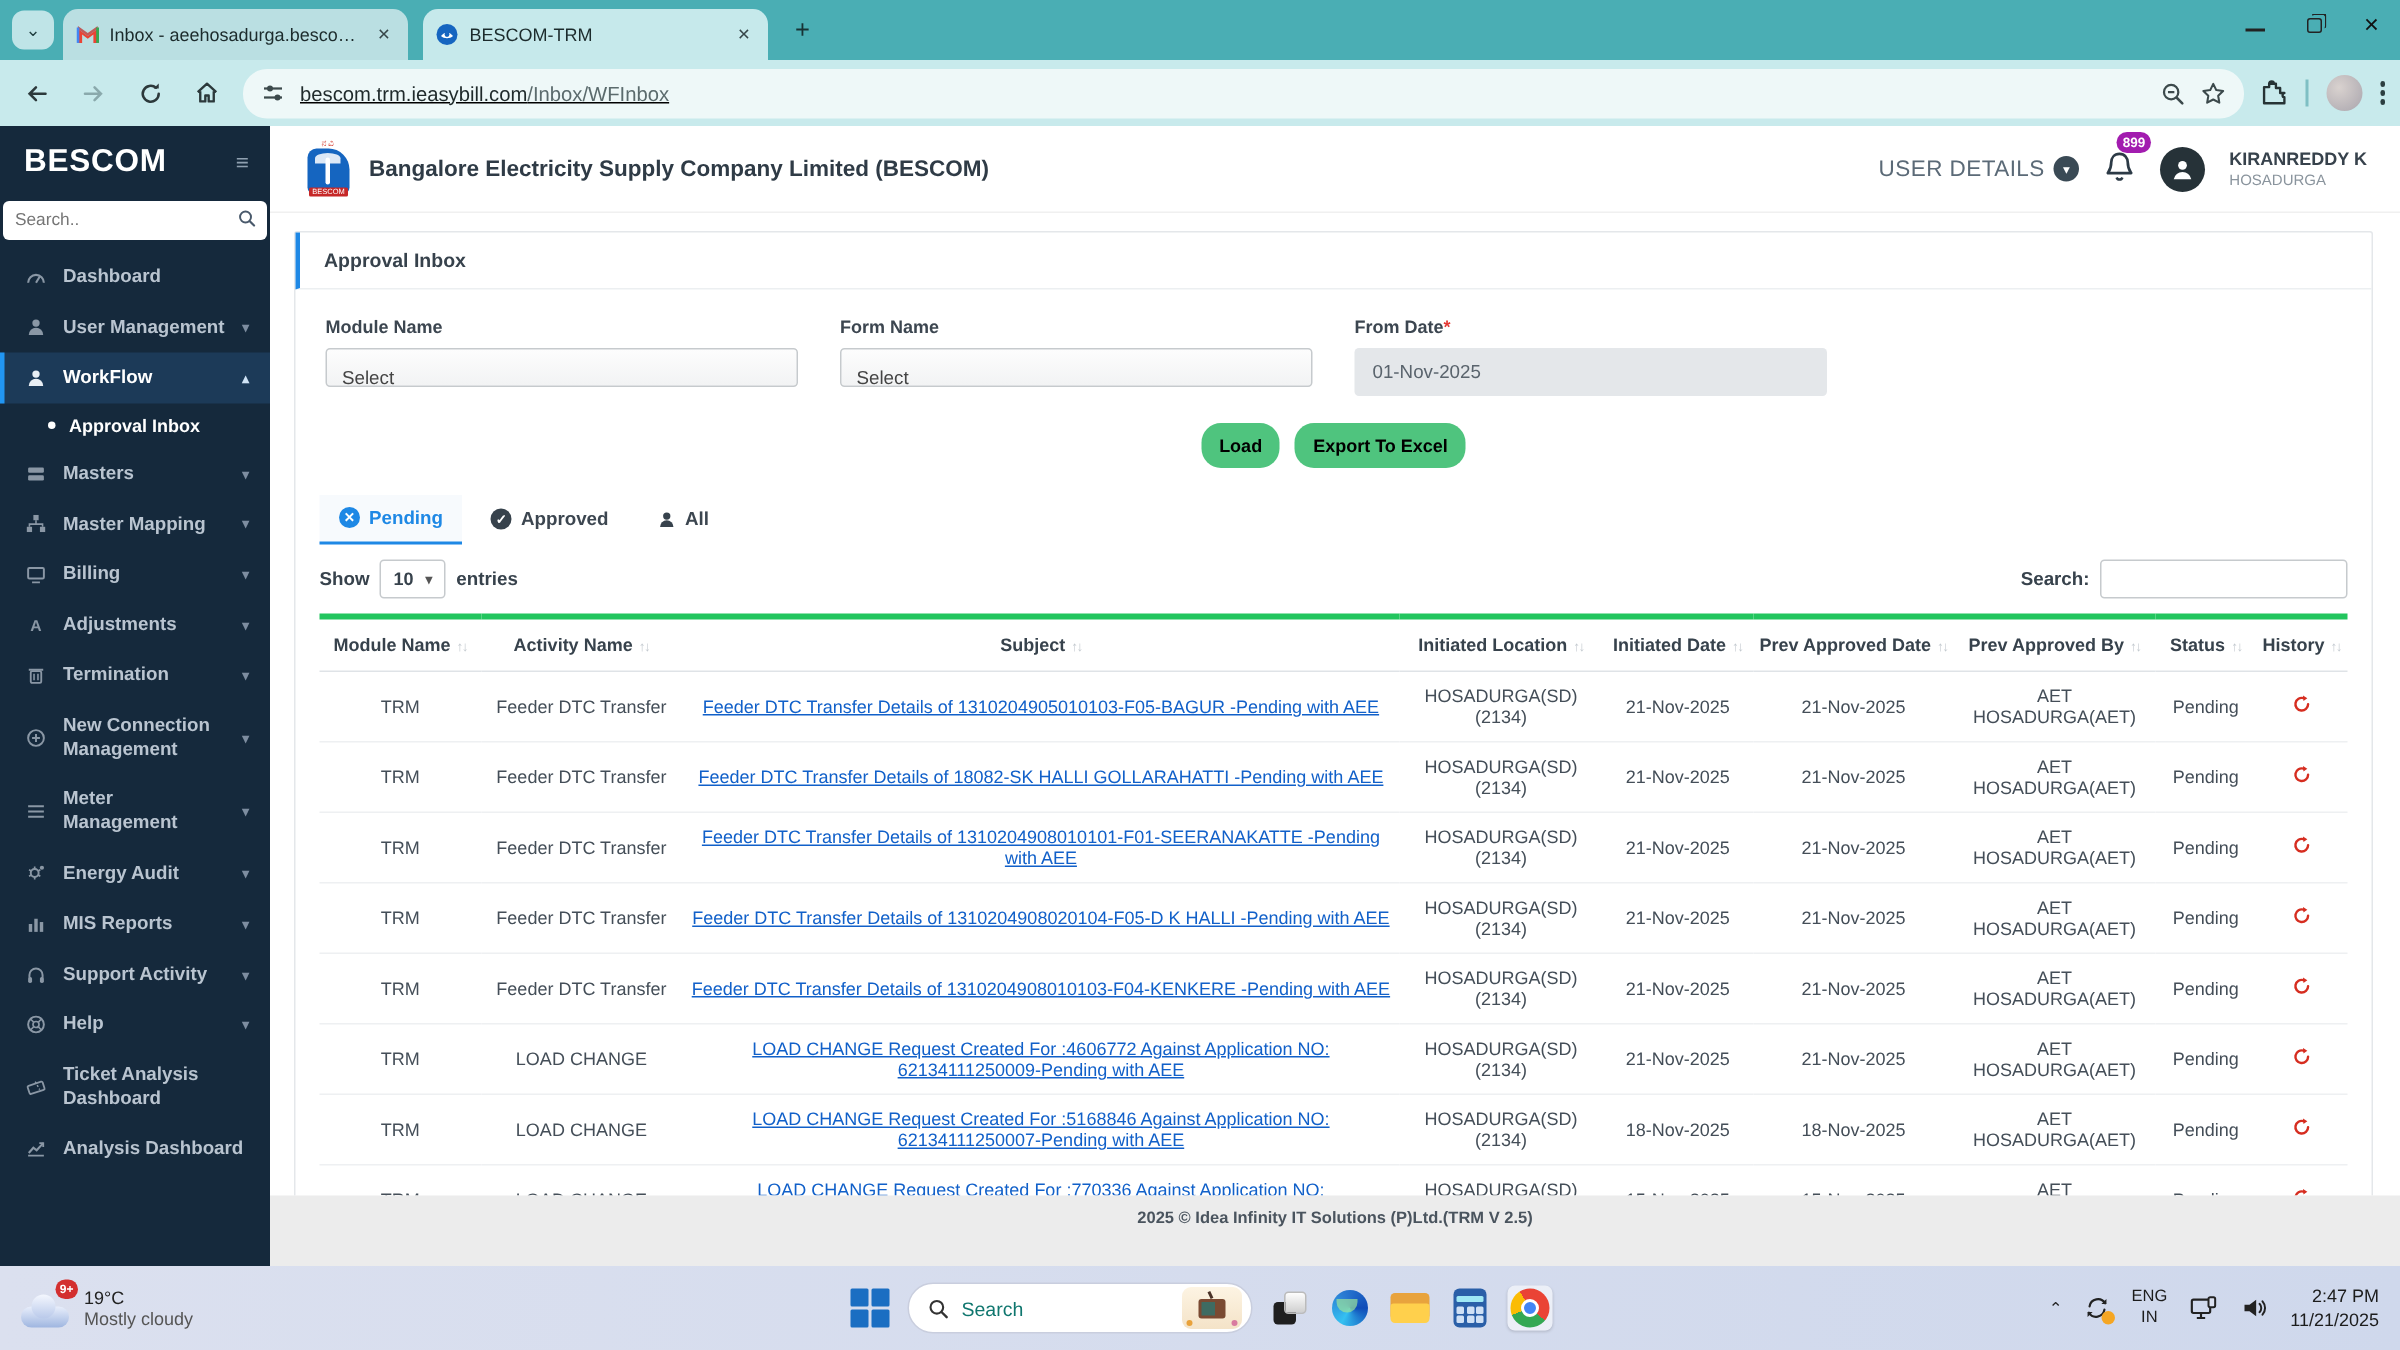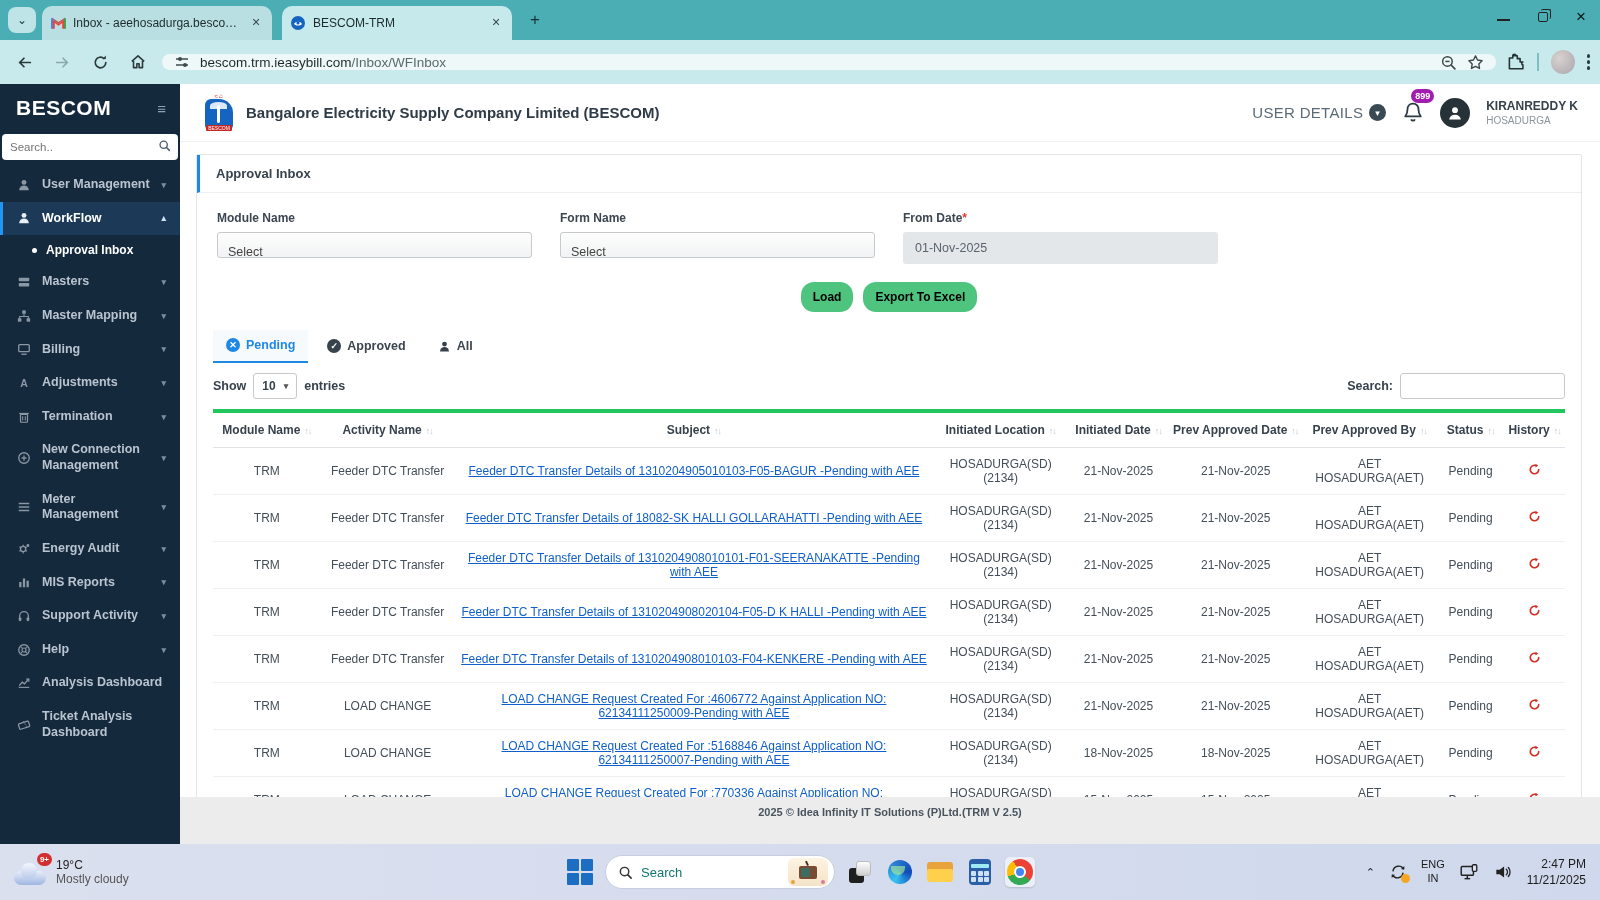--- a/index.html
+++ b/index.html
@@ -15,21 +15,21 @@
   .favicon { width:16px; height:16px; flex:0 0 16px; }
   .newtab { width:26px; height:26px; margin:0 0 7px 8px; display:flex; align-items:center; justify-content:center; font-size:17px; color:#173234; }
   .wincontrols { position:absolute; right:10px; top:0; height:34px; display:flex; align-items:center; gap:28px; }
   .wc { width:14px; height:14px; position:relative; }
   .wc-min { border-bottom:2px solid #222; height:8px; width:13px; }
   .wc-max { width:10px; height:10px; border:1.5px solid #222; border-radius:2px; position:relative; }
   .wc-max::before { content:""; position:absolute; left:2px; top:-4px; width:9px; height:9px; border-top:1.5px solid #222; border-right:1.5px solid #222; border-radius:2px; }
   .wc-close { font-size:17px; color:#111; line-height:14px; }
   .toolbar { height:44px; background:#c8eaec; display:flex; align-items:center; padding:0 10px; gap:10px; }
   .nav-btn { width:28px; height:28px; display:flex; align-items:center; justify-content:center; }
-  .urlbar { flex:1; height:16px; background:#eef8f8; border-radius:16px; display:flex; align-items:center; padding:0 12px; gap:10px; }
+  .urlbar { flex:1; height:33px; background:#eef8f8; border-radius:16px; display:flex; align-items:center; padding:0 12px; gap:10px;text-decoration:underline; }
   .url-text { font-size:13.5px; color:#1f2a2b; flex:1; }
   .url-text .path { color:#5b6b6d; }
   .tool-right { display:flex; align-items:center; gap:12px; }
   .sep-v { width:2px; height:18px; background:#7fbfc4; }
   .avatar-chrome { width:24px; height:24px; border-radius:50%; background:radial-gradient(circle at 35% 35%, #d9d2cf, #a9a5ad); }
   .kebab { display:flex; flex-direction:column; gap:2.5px; }
   .kebab i { width:3.5px; height:3.5px; background:#2c3e40; border-radius:50%; }
 
   
   .app { height:760px; display:flex; }
@@ -248,20 +248,29 @@
         <svg width="13" height="13" viewBox="0 0 16 16">
             <circle cx="7" cy="7" r="4.5" stroke="#49596b" stroke-width="1.6" fill="none"></circle>
             <line x1="10.5" y1="10.5" x2="14" y2="14" stroke="#49596b" stroke-width="1.8" stroke-linecap="round"></line>
           </svg>
       </span>
     </div>
     <nav class="nav" id="sidenav">
         <div class="nav-item">
           <span class="icon">
             <svg width="14" height="14" viewBox="0 0 16 16">
+              <path d="M2 12a6 6 0 0 1 12 0" stroke="#8a97a5" stroke-width="1.6" fill="none"></path>
+              <line x1="8" y1="12" x2="11" y2="7" stroke="#8a97a5" stroke-width="1.6"></line>
+            </svg>
+          </span>
+          <span class="lbl">Dashboard</span>
+        </div>
+        <div class="nav-item">
+          <span class="icon">
+            <svg width="14" height="14" viewBox="0 0 16 16">
               <circle cx="8" cy="5" r="2.8" fill="#8a97a5"></circle>
               <path d="M2.5 14a5.5 5.5 0 0 1 11 0z" fill="#8a97a5"></path>
             </svg>
           </span>
           <span class="lbl">User Management</span>
           <span class="chev">▾</span>
         </div>
         <div class="nav-item active">
           <span class="icon">
             <svg width="14" height="14" viewBox="0 0 16 16">
@@ -391,35 +400,35 @@
               <circle cx="8" cy="8" r="2.3" stroke="#8a97a5" stroke-width="1.3" fill="none"></circle>
               <path d="M4 4l2.2 2.2M12 4 9.8 6.2M4 12l2.2-2.2M12 12 9.8 9.8" stroke="#8a97a5" stroke-width="1.2"></path>
             </svg>
           </span>
           <span class="lbl">Help</span>
           <span class="chev">▾</span>
         </div>
         <div class="nav-item">
           <span class="icon">
             <svg width="14" height="14" viewBox="0 0 16 16">
+              <rect x="2" y="5" width="12" height="6.5" rx="1" transform="rotate(-18 8 8)" stroke="#8a97a5" stroke-width="1.4" fill="none"></rect>
+              <line x1="8.8" y1="3.6" x2="10.2" y2="10.5" transform="rotate(-18 8 8)" stroke="#8a97a5" stroke-width="1.1" stroke-dasharray="1.6 1.4"></line>
+            </svg>
+          </span>
+          <span class="lbl">Ticket Analysis Dashboard</span>
+        </div>
+        <div class="nav-item">
+          <span class="icon">
+            <svg width="14" height="14" viewBox="0 0 16 16">
               <path d="M2 13h12" stroke="#8a97a5" stroke-width="1.3"></path>
               <path d="M2.5 11 6 7l2.5 2L13.5 3.5" stroke="#8a97a5" stroke-width="1.6" fill="none"></path>
               <path d="M10.5 3.5h3v3" stroke="#8a97a5" stroke-width="1.4" fill="none"></path>
             </svg>
           </span>
           <span class="lbl">Analysis Dashboard</span>
-        </div>
-        <div class="nav-item">
-          <span class="icon">
-            <svg width="14" height="14" viewBox="0 0 16 16">
-              <rect x="2" y="5" width="12" height="6.5" rx="1" transform="rotate(-18 8 8)" stroke="#8a97a5" stroke-width="1.4" fill="none"></rect>
-              <line x1="8.8" y1="3.6" x2="10.2" y2="10.5" transform="rotate(-18 8 8)" stroke="#8a97a5" stroke-width="1.1" stroke-dasharray="1.6 1.4"></line>
-            </svg>
-          </span>
-          <span class="lbl">Ticket Analysis Dashboard</span>
         </div>
       </nav>
   </aside>
 
   <div class="main">
     <header class="page-header">
       <div class="logo-box">
         <span class="logo-kn">ನವಿ</span>
         <div class="logo-blue"></div>
         <span class="logo-red">BESCOM</span>

